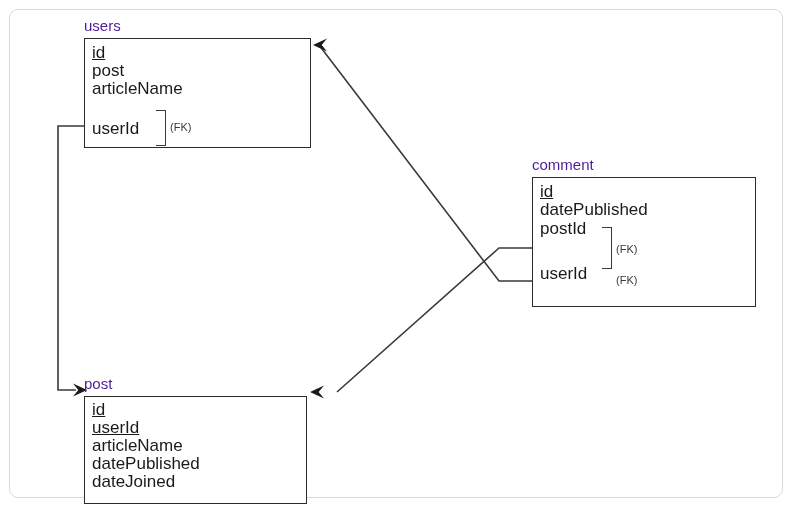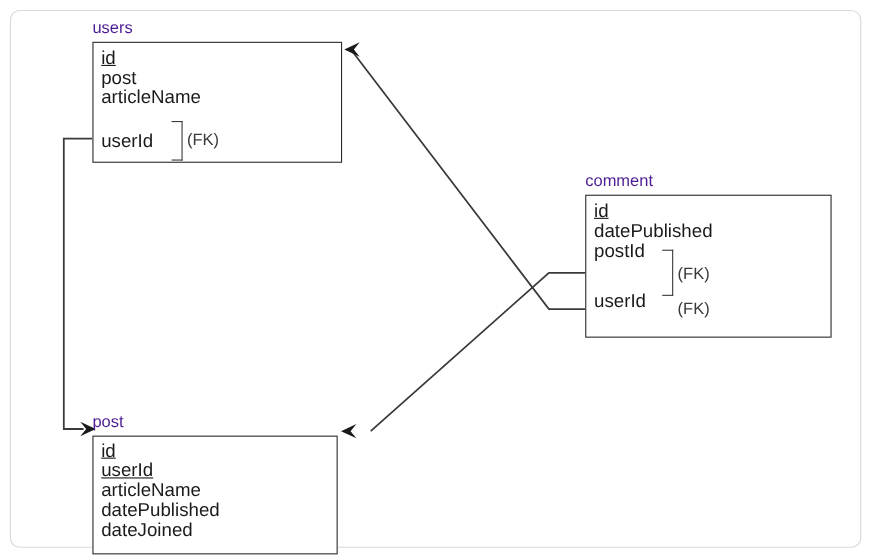--- a/index.html
+++ b/index.html
@@ -62,21 +62,21 @@
     line-height: 17px;
     color: #1a1a1a;
     white-space: nowrap;
   }
   .attr.pk {
     text-decoration: underline;
     text-underline-offset: 1px;
   }
   .fk-label {
     position: absolute;
-    font-size: 15px;
+    font-size: 11px;
     line-height: 13px;
     color: #3a3a3a;
     white-space: nowrap;
   }
   .bracket {
     position: absolute;
     border: 1.4px solid #3a3a3a;
     border-left: none;
     box-sizing: border-box;
     background: transparent;

